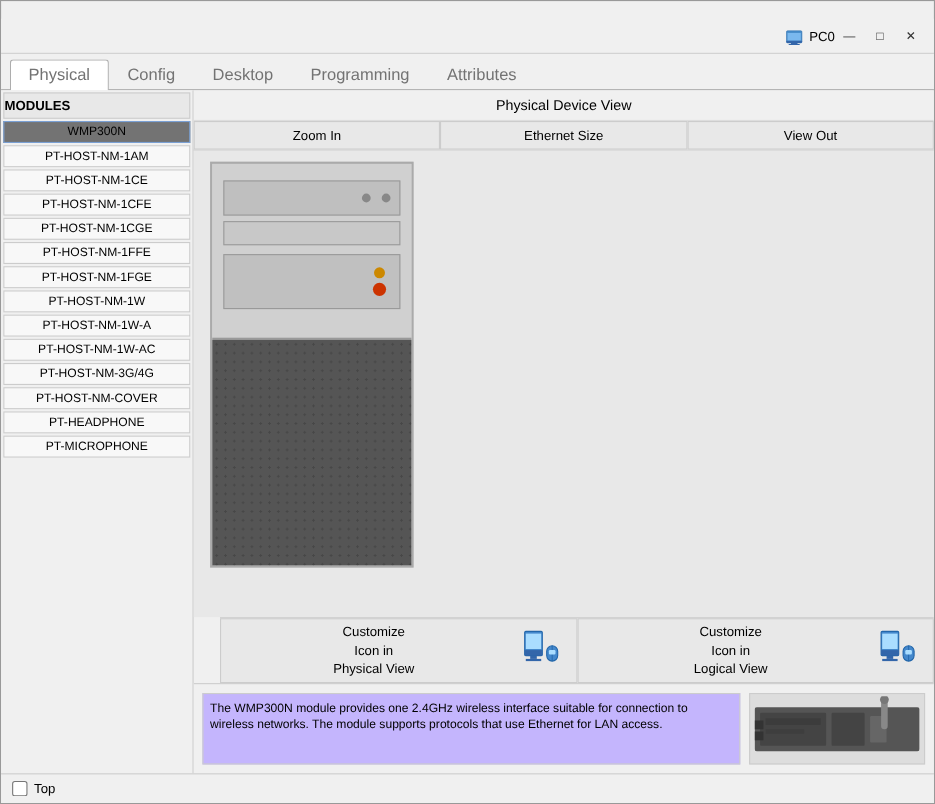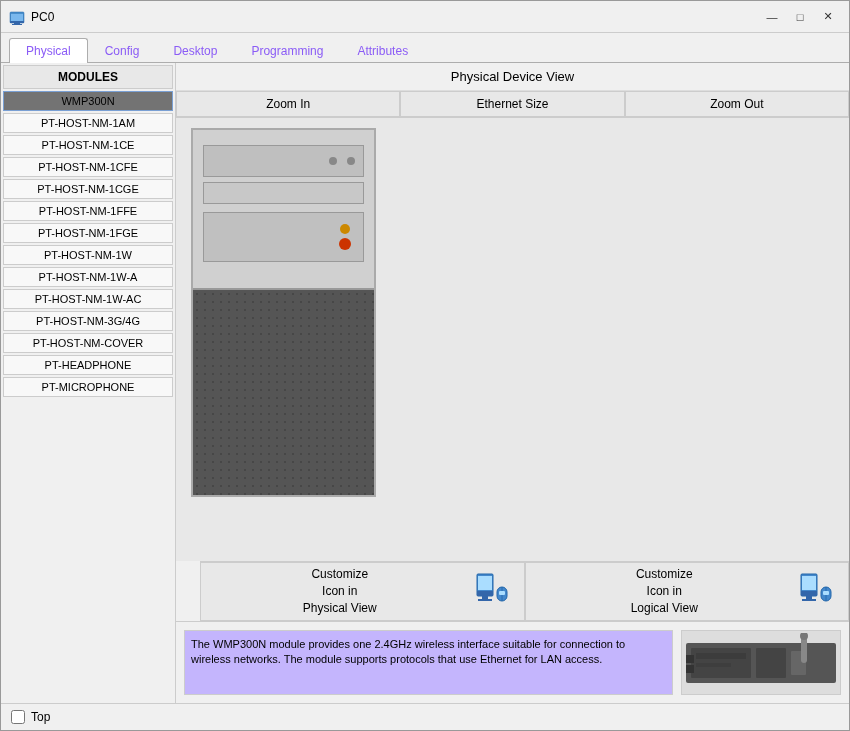--- a/index.html
+++ b/index.html
@@ -20,23 +20,24 @@
       border: 1px solid #999;
       display: flex;
       flex-direction: column;
     }
 
     .title-bar {
       background: #f0f0f0;
       padding: 6px 8px;
       display: flex;
       align-items: center;
-      justify-content: space-between;
+      justify-content: flex-end;
       border-bottom: 1px solid #ccc;
       height: 32px;
+      margin-top: 16px;
     }
 
     .title-bar-left {
       display: flex;
       align-items: center;
       gap: 6px;
     }
 
     .title-bar-icon {
       width: 16px;
@@ -74,22 +75,22 @@
       padding: 4px 8px 0;
       border-bottom: 1px solid #adadad;
     }
 
     .tab {
       padding: 5px 16px;
       cursor: pointer;
       border: 1px solid transparent;
       border-bottom: none;
       background: transparent;
-      font-size: 12px;
-      color: #8b5cf6;
+      font-size: 15px;
+      color: #737373;
       position: relative;
       bottom: -1px;
     }
 
     .tab.active {
       background: #fff;
       border-color: #adadad;
       border-bottom-color: #fff;
       border-radius: 3px 3px 0 0;
     }
@@ -106,21 +107,20 @@
       width: 175px;
       border-right: 1px solid #ccc;
       display: flex;
       flex-direction: column;
       background: #f0f0f0;
     }
 
     .modules-header {
       background: #e8e8e8;
       border: 1px solid #ccc;
-      text-align: center;
       padding: 4px 0;
       font-weight: bold;
       font-size: 12px;
       margin: 2px;
     }
 
     .module-item {
       border: 1px solid #ccc;
       padding: 3px 6px;
       margin: 2px;
@@ -397,21 +397,21 @@
       </div>
     </div>
 
     <div class="right-panel">
 
       <div class="device-view-header">Physical Device View</div>
 
       <div class="zoom-controls">
         <div class="zoom-btn">Zoom In</div>
         <div class="zoom-btn">Ethernet Size</div>
-        <div class="zoom-btn">Zoom Out</div>
+        <div class="zoom-btn">View Out</div>
       </div>
 
       <div class="device-canvas">
 
         <div class="pc-tower">
 
           <div class="pc-top-section">
 
             <div class="pc-drive-bay" style="height:32px; background:#bfbfbf;">
               <div class="bay-button" style="background:#888; margin-right:6px;"></div>

